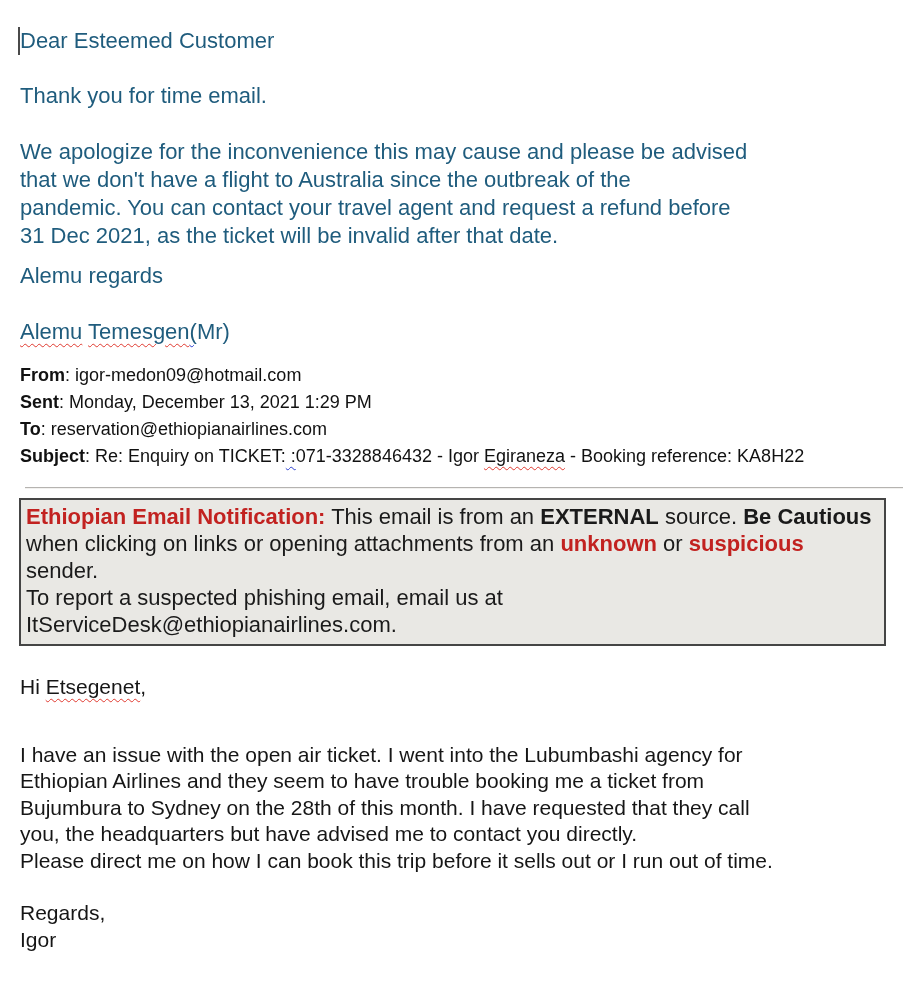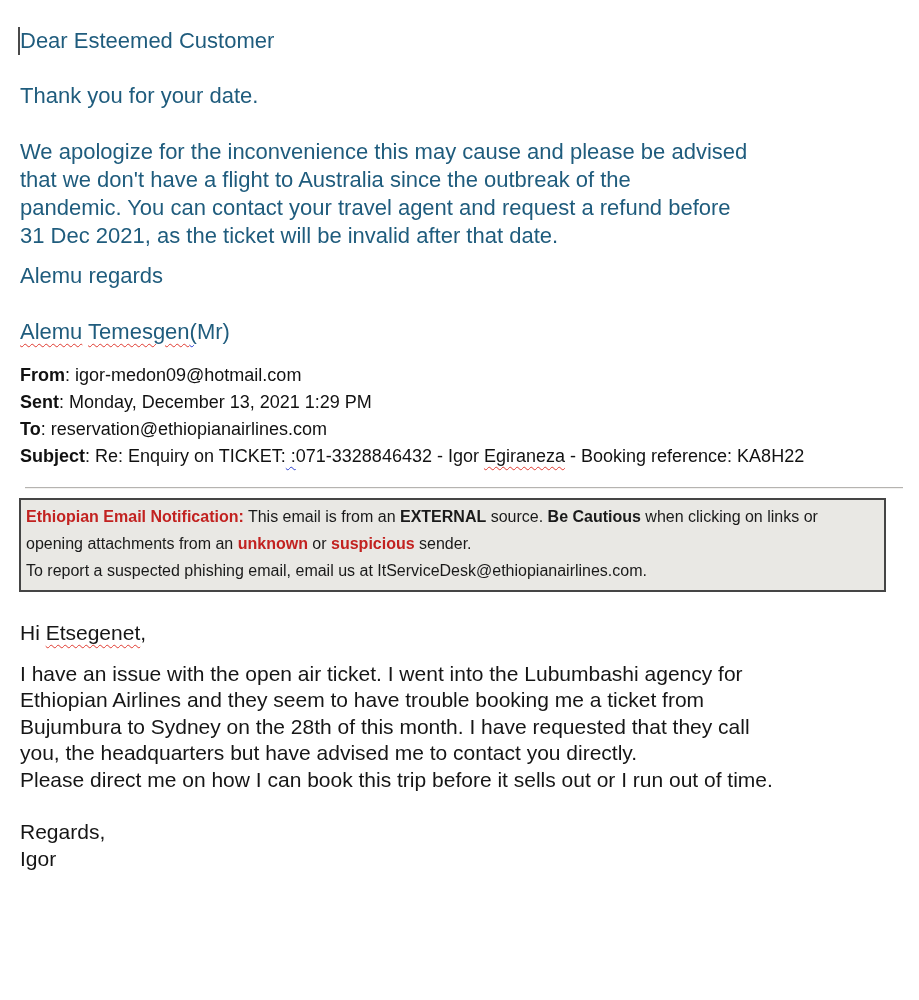--- a/index.html
+++ b/index.html
@@ -49,38 +49,38 @@
     width:878px;height:2px;
     background:#b5b3b0;
     border-bottom:1px solid #f2f1ef;
   }
   .notice{
     width:867px;
     margin-left:-1px;
     background:var(--box-bg);
     border:2px solid var(--box-border);
     padding:3px 8px 6px 5px;
-    font-size:16px;line-height:27px;color:#1a1a1a;
+    font-size:22px;line-height:27px;color:#1a1a1a;
   }
   
   .msg{font-size:21px;line-height:26.5px;color:#161616;}
-  .p-hi{margin-top:28px;margin-bottom:14px;}
+  .p-hi{margin-top:28px;margin-bottom:41px;}
   .p-issue{margin-bottom:26px;}
   .p-asap{margin-bottom:20px;}
 </style>
 </head>
 <body>
 
 <div class="page">
 
   <div class="caret"></div>
 
   <div class="blue p-greeting">Dear Esteemed Customer</div>
 
-  <div class="blue p-thanks">Thank you for your date.</div>
+  <div class="blue p-thanks">Thank you for time email.</div>
 
   <div class="blue p-apology">We apologize for the inconvenience this may cause and please be advised<br>that we don't have a flight to Australia since the outbreak of the<br>pandemic. You can contact your travel agent and request a refund before<br>31 Dec 2021, as the ticket will be invalid after that date.</div>
 
   <div class="blue p-withregards">Alemu regards</div>
 
   <div class="blue p-signature"><span class="wavy-red">Alemu</span><span> </span><span class="wavy-red">Temesgen</span><span class="wavy-blue">(</span><span>Mr)</span></div>
 
   <div class="hdr">
     <div><span class="b">From</span><span>: igor-medon09@hotmail.com</span></div>
     <div><span class="b">Sent</span><span>: Monday, December 13, 2021 1:29 PM</span></div>

